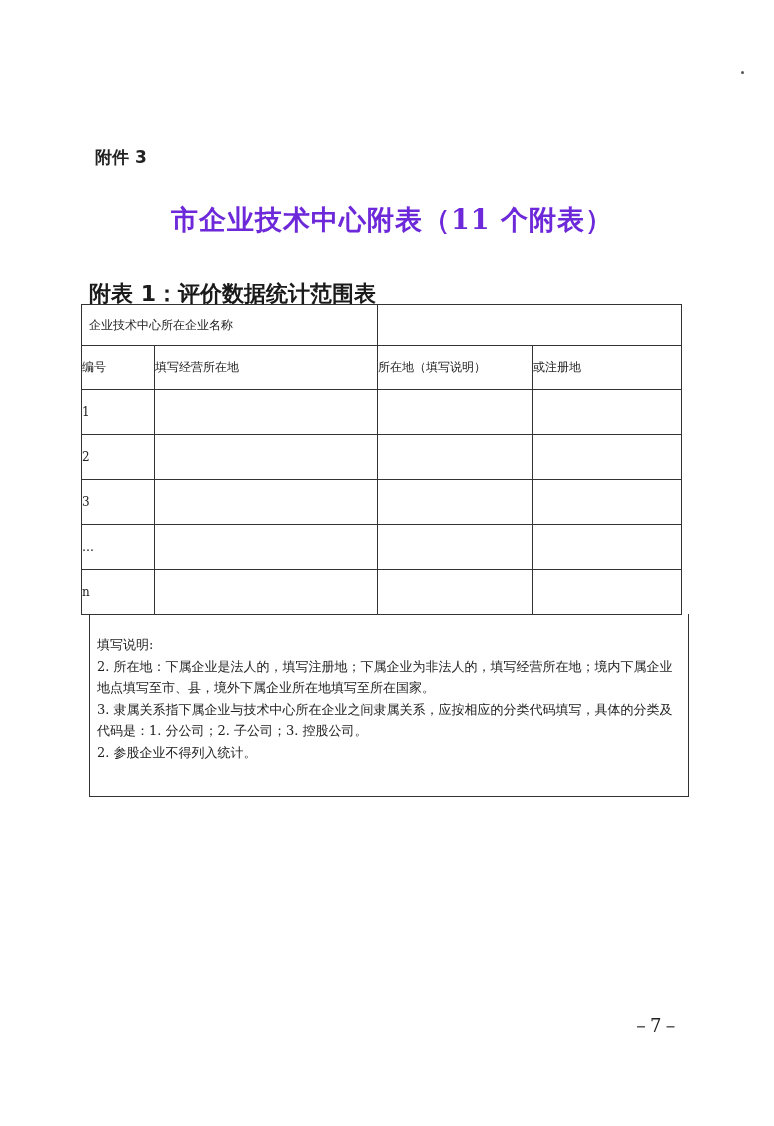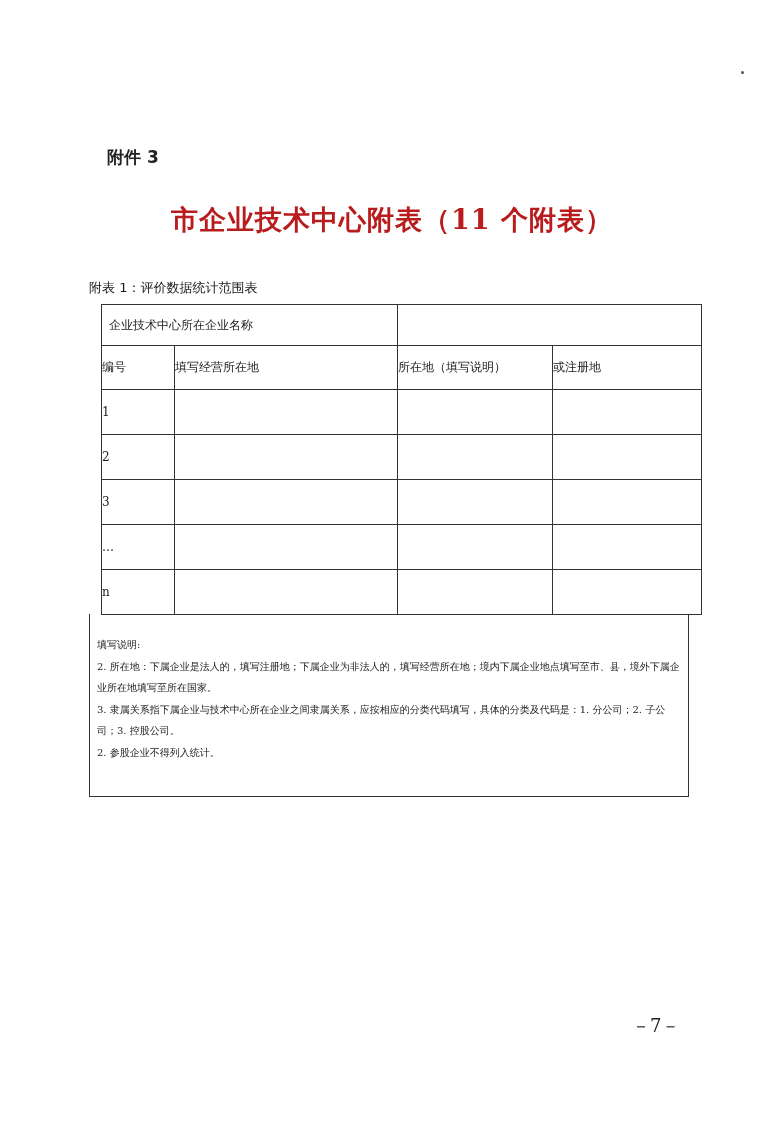--- a/index.html
+++ b/index.html
@@ -1,48 +1,48 @@
 <!DOCTYPE html>
 <html><head>
 <meta charset="utf-8">
 <style>
   html, body { margin:0; padding:0; }
   body {
     width:774px; height:1126px; background:#ffffff; position:relative; overflow:hidden;
     font-family:"DejaVu Serif", serif; color:#1a1a1a;
   }
   .attach-label {
-    position:absolute; left:91px; top:146px;
+    position:absolute; left:79px; top:146px;
     font-family:"DejaVu Sans", sans-serif; font-size:17px; font-weight:bold; color:#222;padding-left:16px;
   }
   .main-title {
     position:absolute; left:0; width:774px; top:202px; text-align:center;
-    font-family:"DejaVu Serif", serif; font-size:27px; font-weight:bold; color:#b91c1c;
+    font-family:"DejaVu Serif", serif; font-size:27px; font-weight:bold; color:#6d28d9;
     letter-spacing:1px; padding-left:10px; box-sizing:border-box;
   }
   .sub-title {
     position:absolute; left:89px; top:279px;
-    font-family:"DejaVu Sans", sans-serif; font-size:13px; font-weight:normal; color:#1a1a1a;
+    font-family:"DejaVu Sans", sans-serif; font-size:22px; font-weight:bold; color:#1a1a1a;
   }
   table.form {
-    position:absolute; left:101px; top:304px; width:600px;
+    position:absolute; left:81px; top:304px; width:600px;
     border-collapse:collapse; table-layout:fixed;
   }
   table.form td {
     border:1.3px solid #333; font-size:12px; color:#222; padding:0;
     text-align:left; vertical-align:middle;
   }
   .row-company td { height:40px; }
   .row-company td.label { text-align:left; padding-left:7px; }
   .row-head td { height:43px; }
   .row-data td { height:44px; }
   .notes {
     position:absolute; left:89px; top:614px; width:600px; height:183px;
     border:1.3px solid #333; border-top:none; box-sizing:border-box;
-    padding:20px 6px 0 7px; font-size:10px; line-height:21.5px; color:#222;
+    padding:20px 6px 0 7px; font-size:13px; line-height:21.5px; color:#222;
   }
   .notes p { margin:0; }
   .page-no {
     position:absolute; left:632px; top:1014px; font-size:18px; color:#222;
     font-family:"DejaVu Serif", serif;
   }
   .speck { position:absolute; width:3px; height:3px; background:#555; border-radius:50%; }
 </style>
 </head>
 <body>

